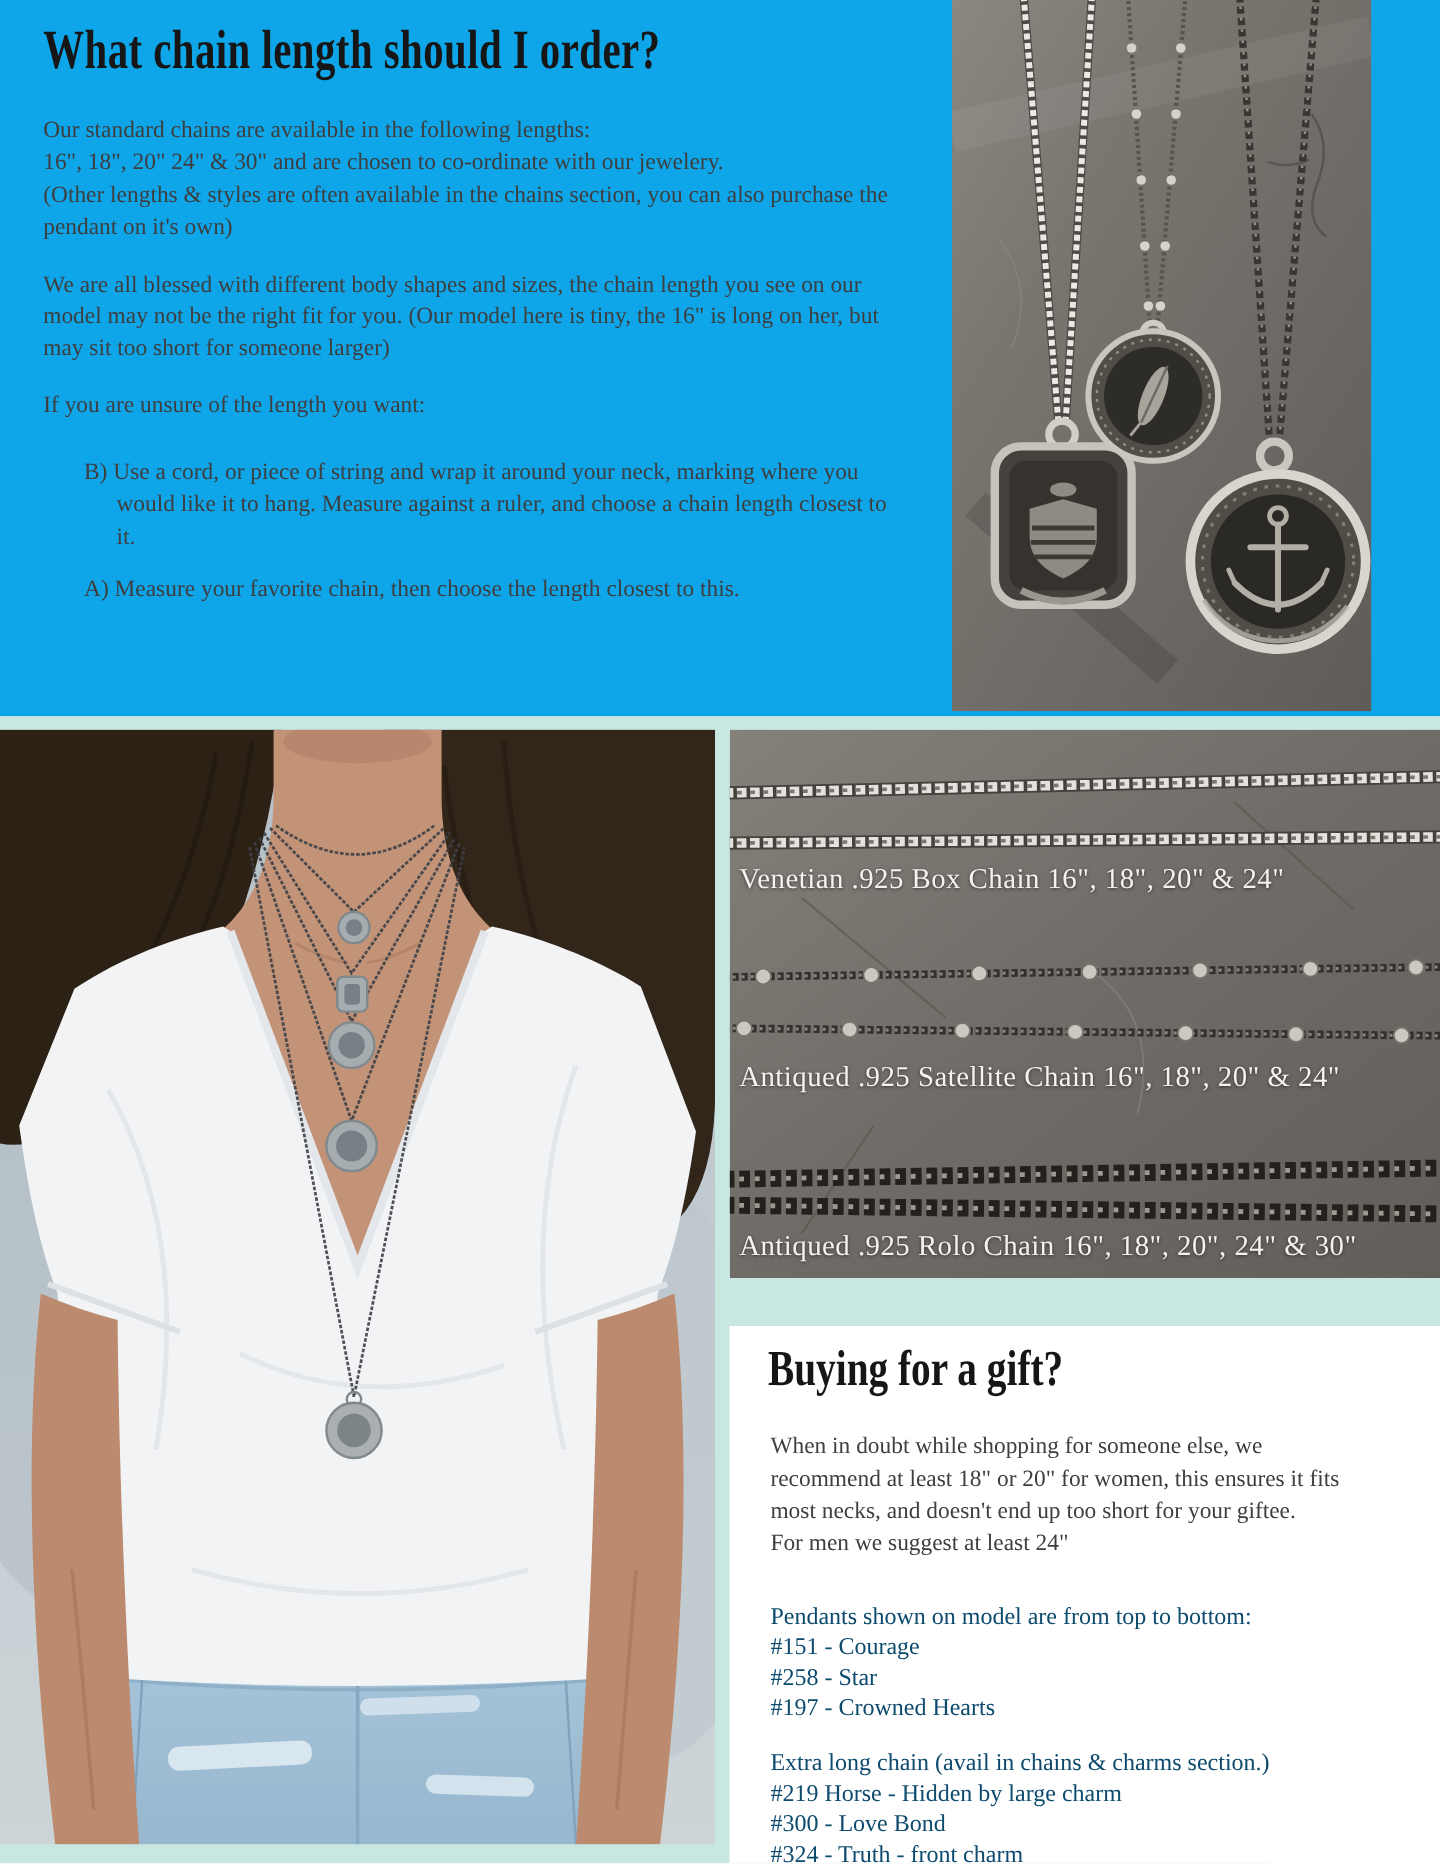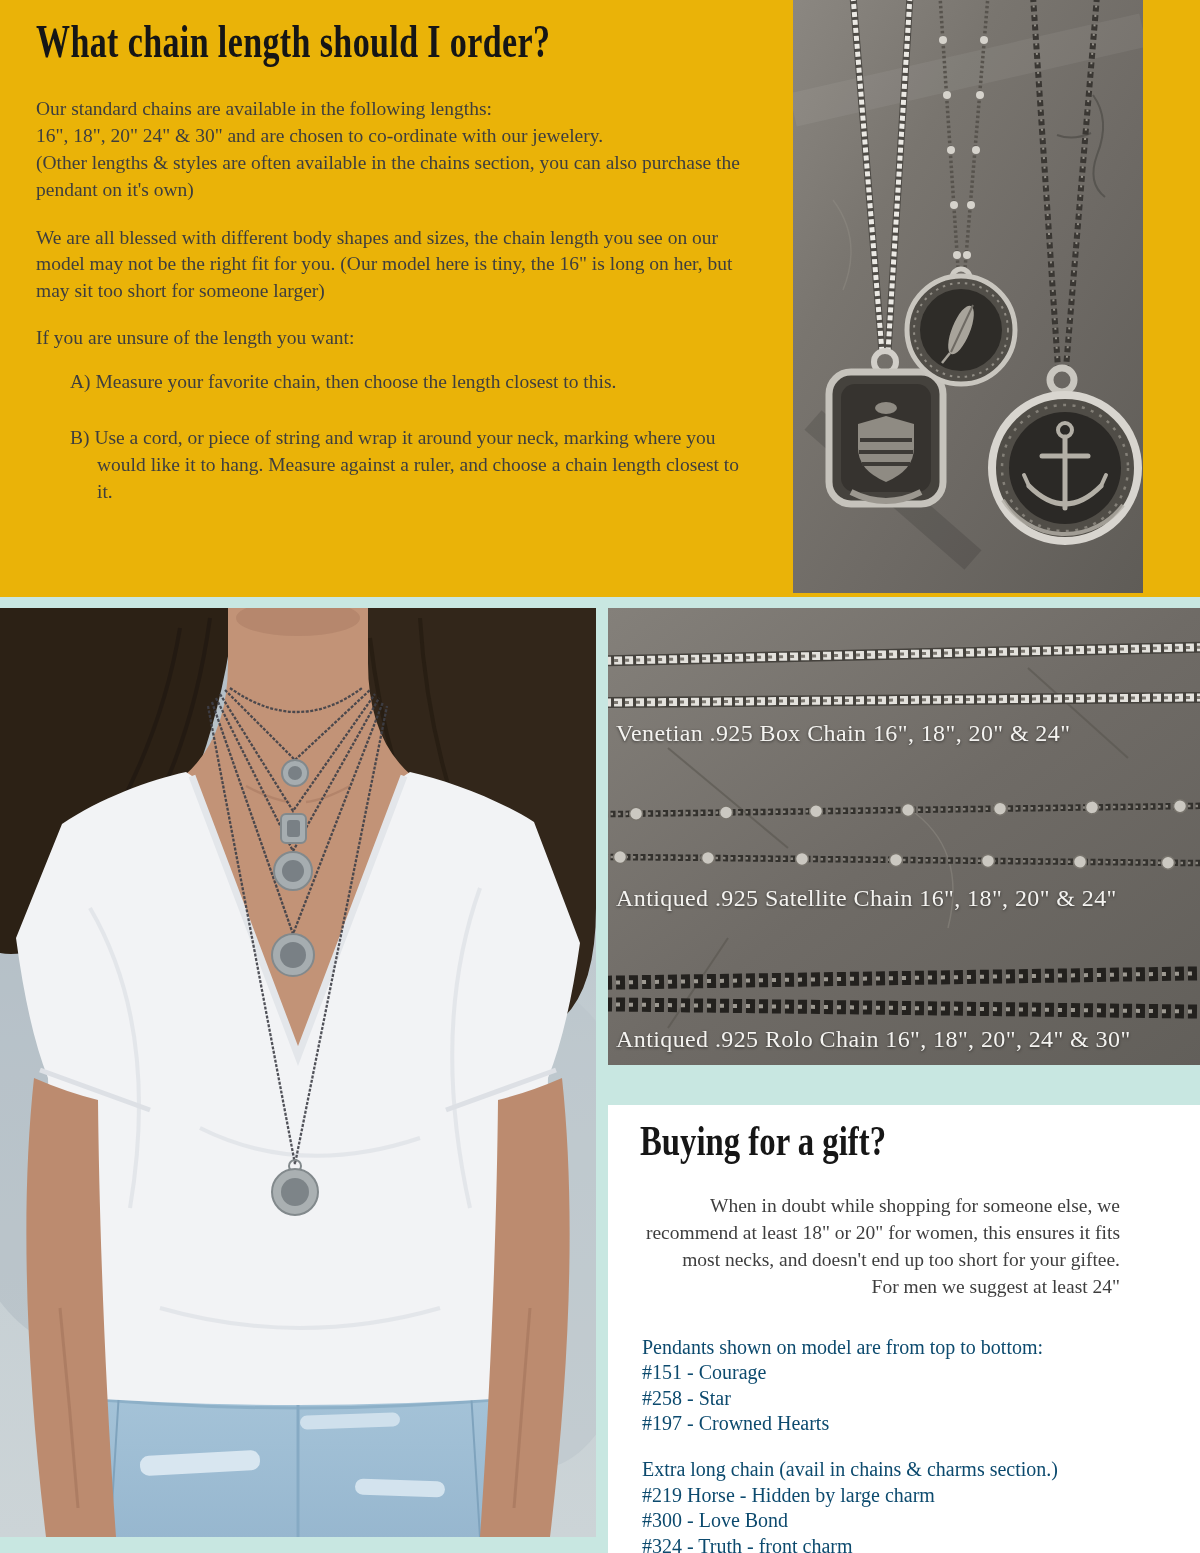--- a/index.html
+++ b/index.html
@@ -1,19 +1,19 @@
 <!DOCTYPE html>
 <html><head>
 <meta charset="utf-8">
 <style>
   html,body{margin:0;padding:0;background:#ffffff;}
   .page{position:relative;width:1200px;height:1553px;overflow:hidden;background:#ffffff;
         font-family:"Liberation Serif",serif;color:#3e3e3e;}
   
-  .top{position:absolute;left:0;top:0;width:1200px;height:597px;background:#eab308;}
+  .top{position:absolute;left:0;top:0;width:1200px;height:597px;background:#0ea5e9;}
   .intro{position:absolute;left:36px;top:0;width:716px;}
   .intro h1{margin:16px 0 0;font-size:46px;line-height:1.15;font-weight:700;color:#161616;
             white-space:nowrap;transform:scaleX(.74);transform-origin:0 50%;letter-spacing:.5px;}
   .body{font-size:19.5px;line-height:1.38;color:#3e3e3e;margin:0;font-family:Liberation Serif, serif;}
   .pre{white-space:pre-line;}
   .p1{margin-top:27px;}
   .p2{margin-top:21px;}
   .p3{margin-top:20px;}
   .option{margin:17px 0 0 34px;}
   .optb{margin-top:29px;padding-left:27px;text-indent:-27px;width:650px;}
@@ -23,39 +23,39 @@
   
   .bottom{position:absolute;left:0;top:597px;width:1200px;height:956px;background:#c8e7e1;}
   .photo-model{left:0;top:11px;width:596px;height:929px;}
   .photo-chains{left:608px;top:11px;width:592px;height:457px;}
   .chain-label{position:absolute;left:8px;font-size:24px;color:#f4f3f0;letter-spacing:.4px;
                text-shadow:0 1px 3px rgba(0,0,0,.55);white-space:nowrap;}
   .l1{top:112px;} .l2{top:277px;} .l3{top:418px;}
   .gift-panel{position:absolute;left:608px;top:508px;width:592px;height:458px;background:#ffffff;}
   .gift-panel h2{margin:12px 0 0 32px;font-size:42px;line-height:1.15;font-weight:700;color:#161616;
                  white-space:nowrap;transform:scaleX(.78);transform-origin:0 50%;}
-  .gift-p{margin:28px 0 0 34px;width:478px;font-size:19.5px;text-align:right;}
+  .gift-p{margin:28px 0 0 34px;width:478px;font-size:19.5px;}
   .small-list{margin:34px 0 0 34px;font-size:20px;line-height:1.27;color:#0c4a6e;}
   .small-gap{height:21px;}
 </style>
 </head>
 <body>
 
 <div class="page">
 
   <section class="top">
     <div class="intro">
       <h1>What chain length should I order?</h1>
       <p class="body pre p1">Our standard chains are available in the following lengths:
 16", 18", 20" 24" &amp; 30"  and are chosen to co-ordinate with our jewelery.
 (Other lengths &amp; styles are often available in the chains section, you can also purchase the pendant on it's own)</p>
       <p class="body p2">We are all blessed with different body shapes and sizes, the chain length you see on our model may not be the right fit for you. (Our model here is tiny, the 16" is long on her, but may sit too short for someone larger)</p>
       <p class="body p3">If you are unsure of the length you want:</p>
+      <p class="body option optb">B) Use a cord, or piece of string and wrap it around your neck, marking where you would like it to hang. Measure against a ruler, and choose a chain length closest to it.</p>
       <p class="body option">A) Measure your favorite chain, then choose the length closest to this.</p>
-      <p class="body option optb">B) Use a cord, or piece of string and wrap it around your neck, marking where you would like it to hang. Measure against a ruler, and choose a chain length closest to it.</p>
     </div>
 
     <div class="photo photo-top">
       <svg width="350" height="593" viewBox="0 0 350 593">
         <defs>
           <linearGradient id="slateA" x1="0" y1="0" x2="1" y2="1">
             <stop offset="0" stop-color="#8b8781"></stop>
               <stop offset=".3" stop-color="#79756f"></stop>
             <stop offset=".6" stop-color="#6e6a65"></stop>
               <stop offset="1" stop-color="#5f5c57"></stop>

